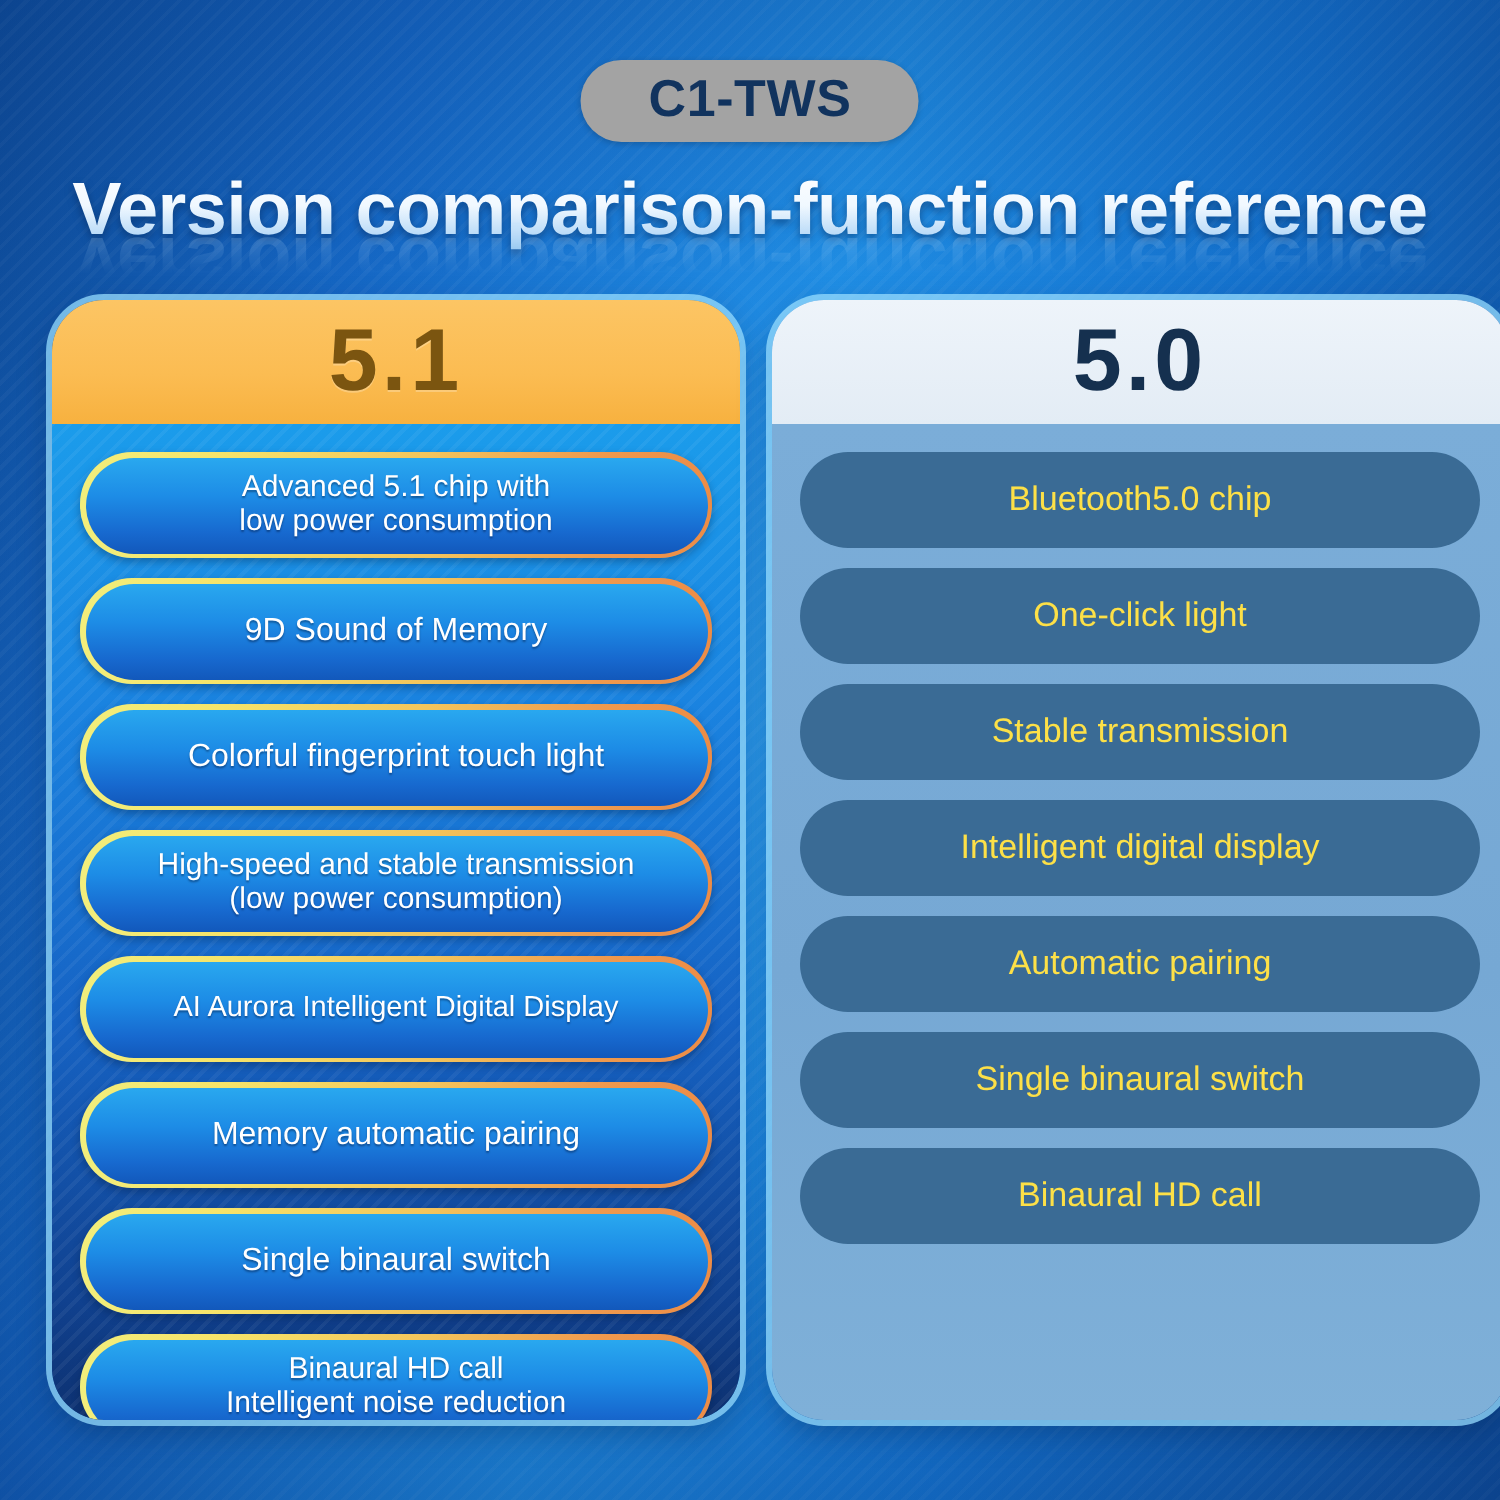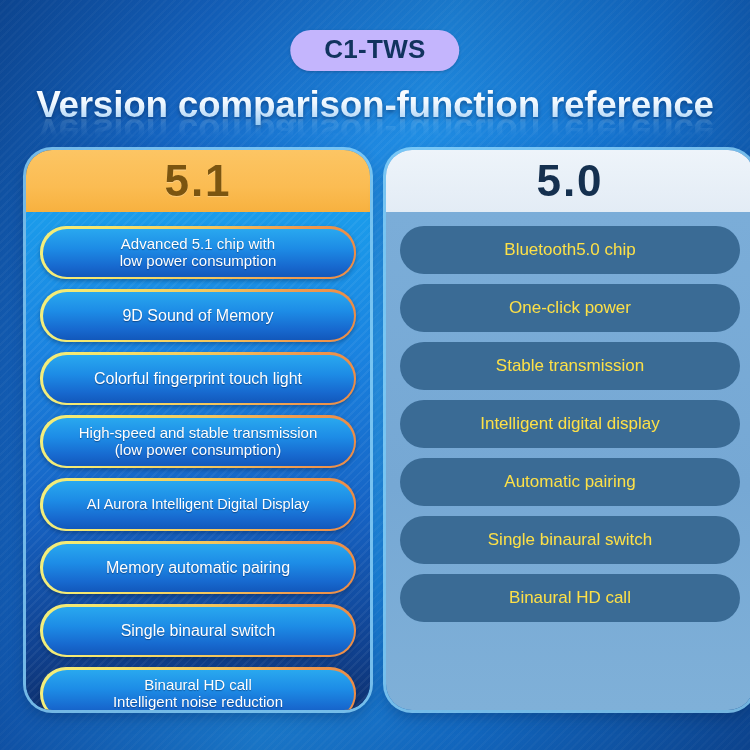--- a/index.html
+++ b/index.html
@@ -28,21 +28,21 @@
     position:absolute;inset:0;
     background:radial-gradient(ellipse 85% 65% at 50% 48%,
       rgba(60,170,245,0.35) 0%,
       rgba(30,120,210,0.10) 45%,
       rgba(8,52,120,0.45) 100%);
   }
   
   #badge{
     position:absolute;left:50%;transform:translateX(-50%);
     top:30px;
-    background:#c4b5fd;
+    background:#a3a3a3;
     color:#11335e;
     border-radius:30px;
     padding:6px 34px 8px;
     font-size:26px;font-weight:bold;
     letter-spacing:.3px;
     line-height:1.05;
     box-shadow:0 1px 3px rgba(0,0,0,.20);
   }
   
   #title-wrap{
@@ -213,21 +213,21 @@
     </div>
   </div>
 </div>
 
 <div class="card" id="card-right">
   <div class="card-head" id="head-right">5.0</div>
   <div class="card-body" id="body-right">
     <div class="pill-list">
 
       <div class="pill-r">Bluetooth5.0 chip</div>
-      <div class="pill-r">One-click power</div>
+      <div class="pill-r">One-click light</div>
       <div class="pill-r">Stable transmission</div>
       <div class="pill-r">Intelligent digital display</div>
       <div class="pill-r">Automatic pairing</div>
       <div class="pill-r">Single binaural switch</div>
       <div class="pill-r">Binaural HD call</div>
 
     </div>
   </div>
 </div>
 

